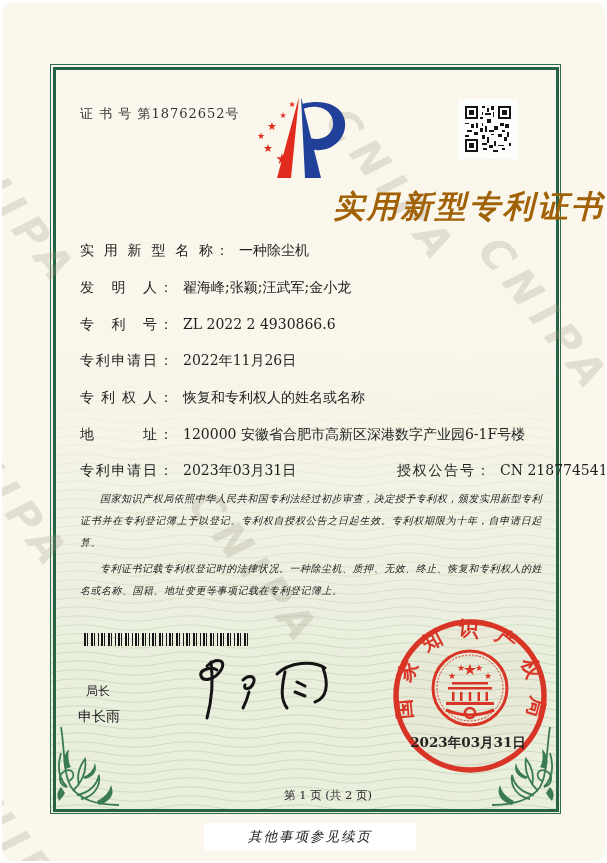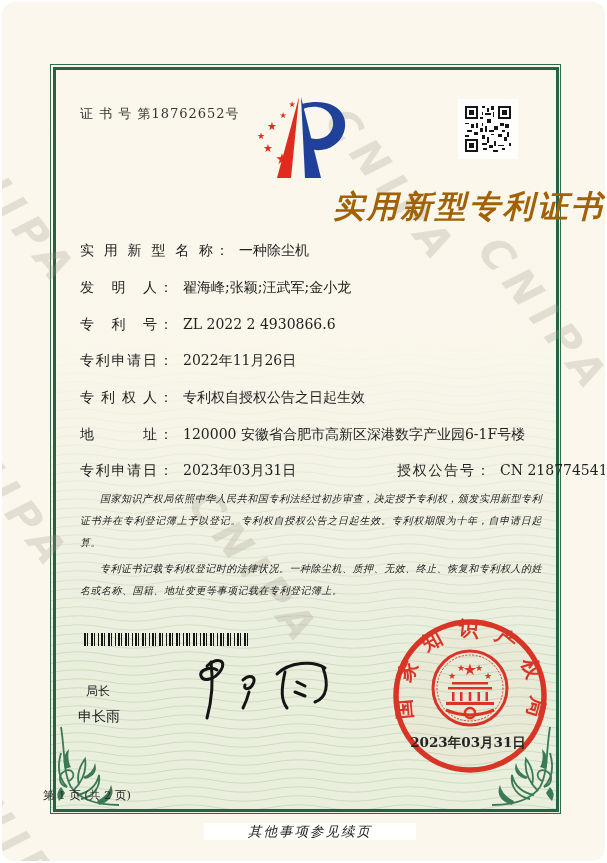--- a/index.html
+++ b/index.html
@@ -47,23 +47,23 @@
       #141414 3px 4px,transparent 4px 7px,#141414 7px 9px,transparent 9px 10px,
       #141414 10px 11px,transparent 11px 14px,#141414 14px 15px,transparent 15px 17px);}
 
   .sig-title{position:absolute;left:84px;top:681px;font-size:12px;color:#1a1a1a;
              font-family:"DejaVu Sans", sans-serif;}
   .sig-name{position:absolute;left:76px;top:706px;font-size:14px;color:#1a1a1a;
             font-family:"DejaVu Sans", sans-serif;}
   .sig-svg{position:absolute;left:175px;top:650px;}
   .seal{position:absolute;left:386px;top:612px;z-index:4;}
 
-  .pageinfo{position:absolute;left:4px;right:0;top:786px;font-size:11.5px;
+  .pageinfo{position:absolute;left:12px;right:0;top:786px;text-align:center;font-size:11.5px;
             color:#2a2a2a;margin-left:37px;}
-  .contbox{position:absolute;left:202px;top:821px;width:212px;height:17px;background:#ffffff;
+  .contbox{position:absolute;left:202px;top:821px;width:212px;height:27px;background:#ffffff;
            display:flex;align-items:center;justify-content:center;}
   .contbox span{font-size:13.5px;font-style:italic;color:#222;letter-spacing:2px;}
 </style>
 </head>
 <body>
 
 <div class="stage">
  <div class="page">
 
   <div class="wm" style="left:-28px;top:118px;">CNIPA</div>
@@ -153,21 +153,21 @@
     <div class="row" style="top:240px;">
       <span class="lbl-wide">实用新型名称</span><span class="colon">：</span><span class="val">一种除尘机</span>
     </div>
     <div class="row" style="top:314px;">
       <span class="lbl">专利号</span><span class="colon">：</span><span class="val">ZL 2022 2 4930866.6</span>
     </div>
     <div class="row" style="top:350px;">
       <span class="lbl">专利申请日</span><span class="colon">：</span><span class="val">2022年11月26日</span>
     </div>
     <div class="row" style="top:387px;">
-      <span class="lbl">专利权人</span><span class="colon">：</span><span class="val">专利权自授权公告之日起生效</span>
+      <span class="lbl">专利权人</span><span class="colon">：</span><span class="val">恢复和专利权人的姓名或名称</span>
     </div>
     <div class="row" style="top:424px;">
       <span class="lbl">地址</span><span class="colon">：</span><span class="val">120000 安徽省合肥市高新区深港数字产业园6-1F号楼</span>
     </div>
     <div class="row" style="top:460px;width:462px;">
       <span class="lbl">专利申请日</span><span class="colon">：</span><span class="val">2023年03月31日</span>
       <span class="second"><span class="lbl">授权公告号</span><span class="colon">：</span><span class="val">CN 218774541 U</span></span>
     </div>
 
     <div class="paras">

